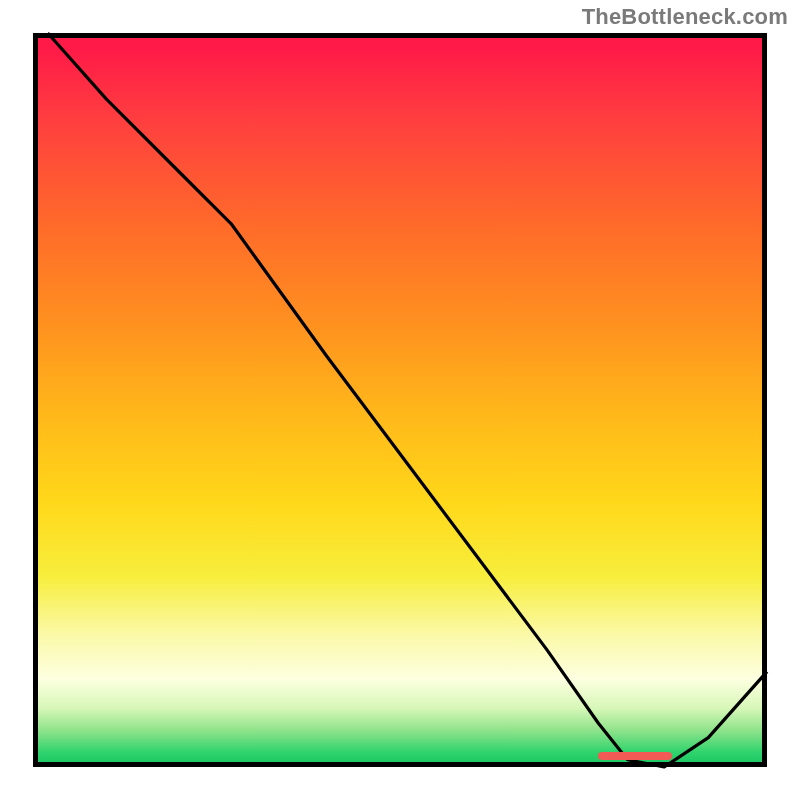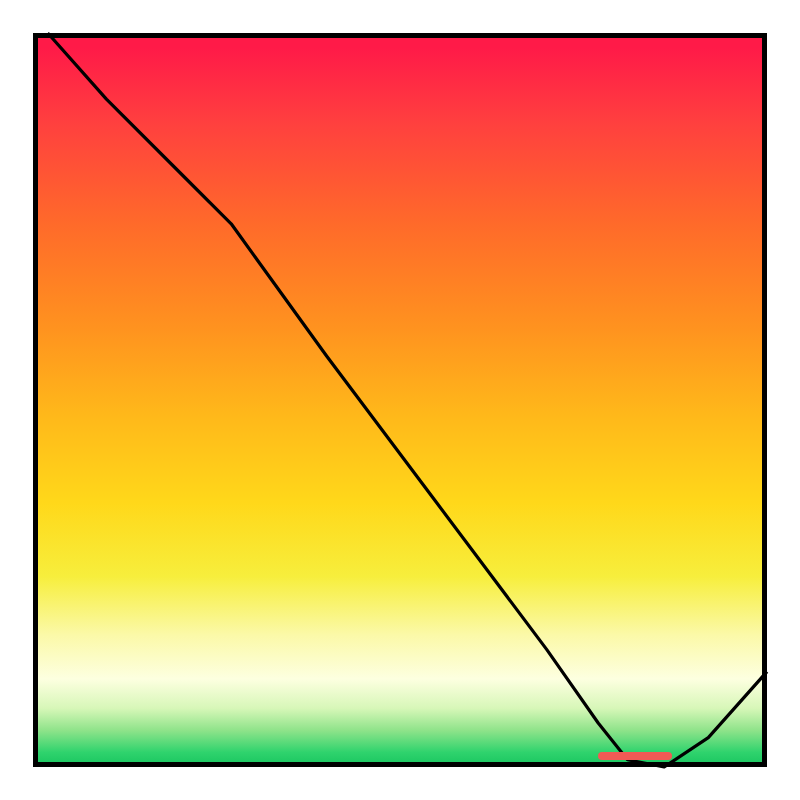--- a/index.html
+++ b/index.html
@@ -84,20 +84,21 @@
     position: absolute;
     height: 8px;
     background: #f15a55;
     border-radius: 4px;
   }
 </style>
 </head>
 <body>
 
 <div class="stage">
+  <div class="watermark">TheBottleneck.com</div>
 
   <div class="plot-area">
     <div class="gradient-fill"></div>
 
     <svg class="curve-svg" viewBox="0 0 734 734" preserveAspectRatio="none">
       <path class="curve-path" d="M14.7 0.0 L73.4 66.1 L146.8 139.5 L198.2 190.8 L293.6 323.0 L403.7 469.8 L513.8 616.6 L565.2 690.0 L594.5 726.7 L631.2 734.0 L675.3 704.6 L734.0 638.6"></path>
     </svg>
 
     <div class="marker-strip" style="left: 565.18px; width: 73.4px; top: 718.99px;"></div>
 

